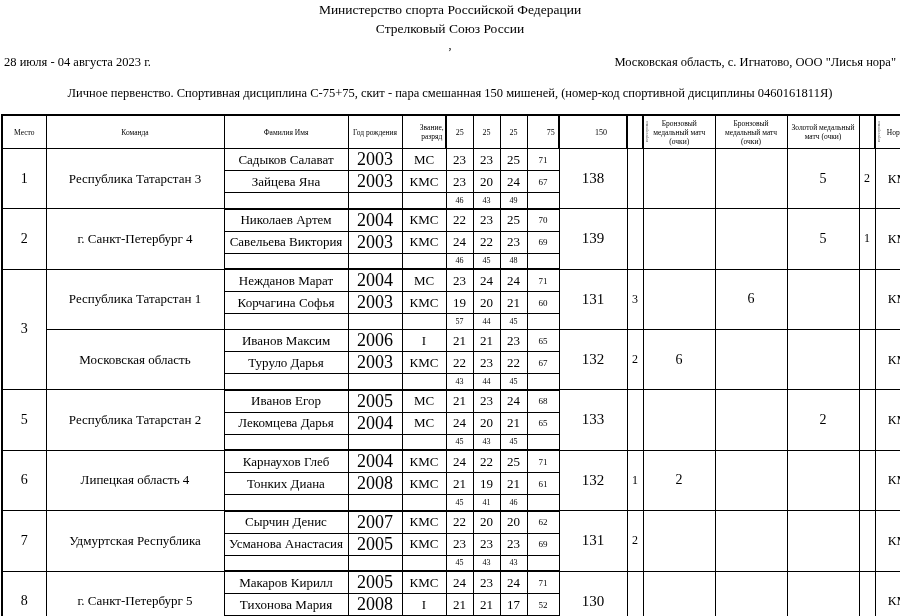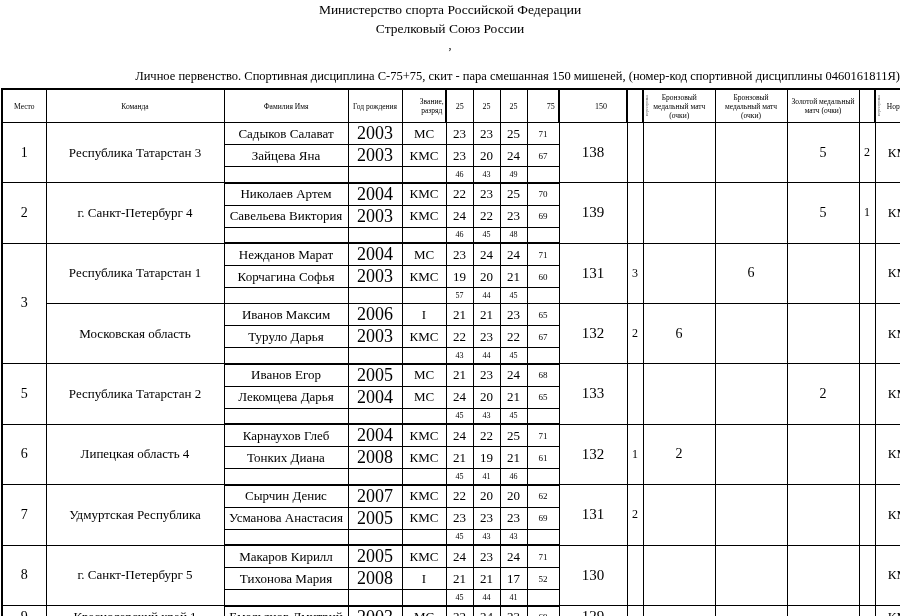--- a/index.html
+++ b/index.html
@@ -39,24 +39,24 @@
     margin-top: 1px;
   }
   .meta {
     display: flex;
     justify-content: space-between;
     font-size: 12.5px;
     padding: 0 4px;
     margin-top: 2px;
   }
   .subtitle {
-    text-align: right;
+    text-align: center;
     font-size: 12.5px;
     margin-top: 16px;
-    margin-bottom: 4px;
+    margin-bottom: 13px;
   }
 
   
   table.results {
     border-collapse: collapse;
     width: 898px;
     margin: 0 1px;
     table-layout: fixed;
   }
   table.results td, table.results th {
@@ -133,20 +133,24 @@
 
 <div class="page">
 
   <div class="hdr">
     <div class="line1">Министерство спорта Российской Федерации</div>
     <div class="line2">Стрелковый Союз России</div>
   </div>
 
   <div class="comma-line">,</div>
 
+  <div class="meta">
+    <div>28 июля - 04 августа 2023 г.</div>
+    <div>Московская область, с. Игнатово, ООО "Лисья нора"</div>
+  </div>
 
   <div class="subtitle">Личное первенство. Спортивная дисциплина С-75+75, скит - пара смешанная 150 мишеней, (номер-код спортивной дисциплины 0460161811Я)</div>
 
   <table class="results">
     <colgroup>
       <col class="c-place">
         <col class="c-team">
         <col class="c-name">
         <col class="c-year">
         <col class="c-rank">

